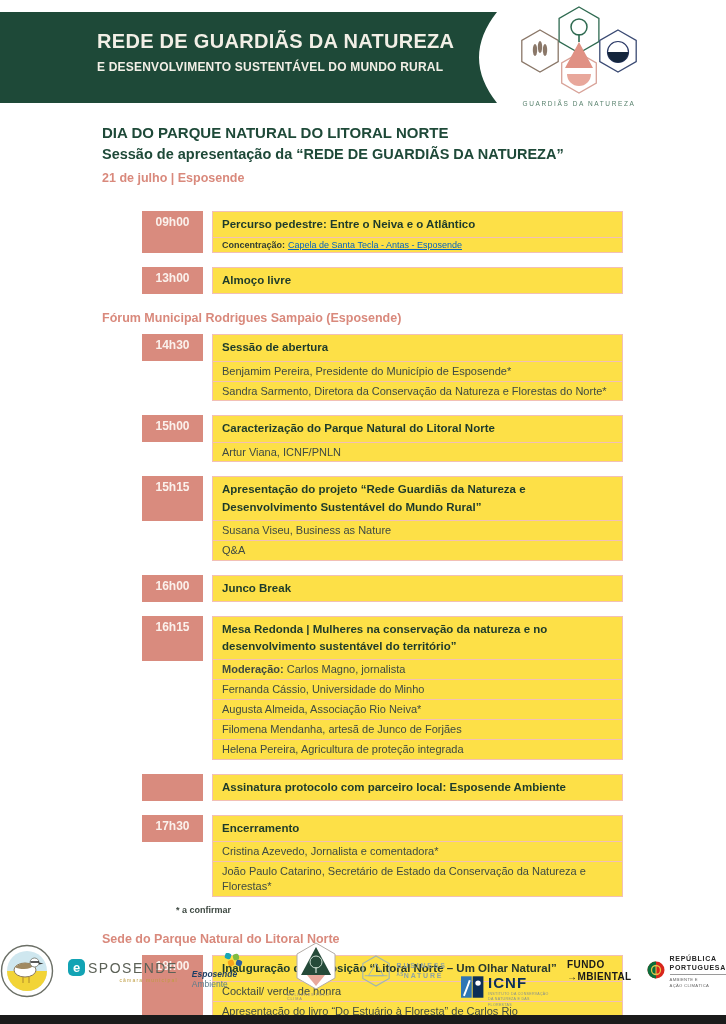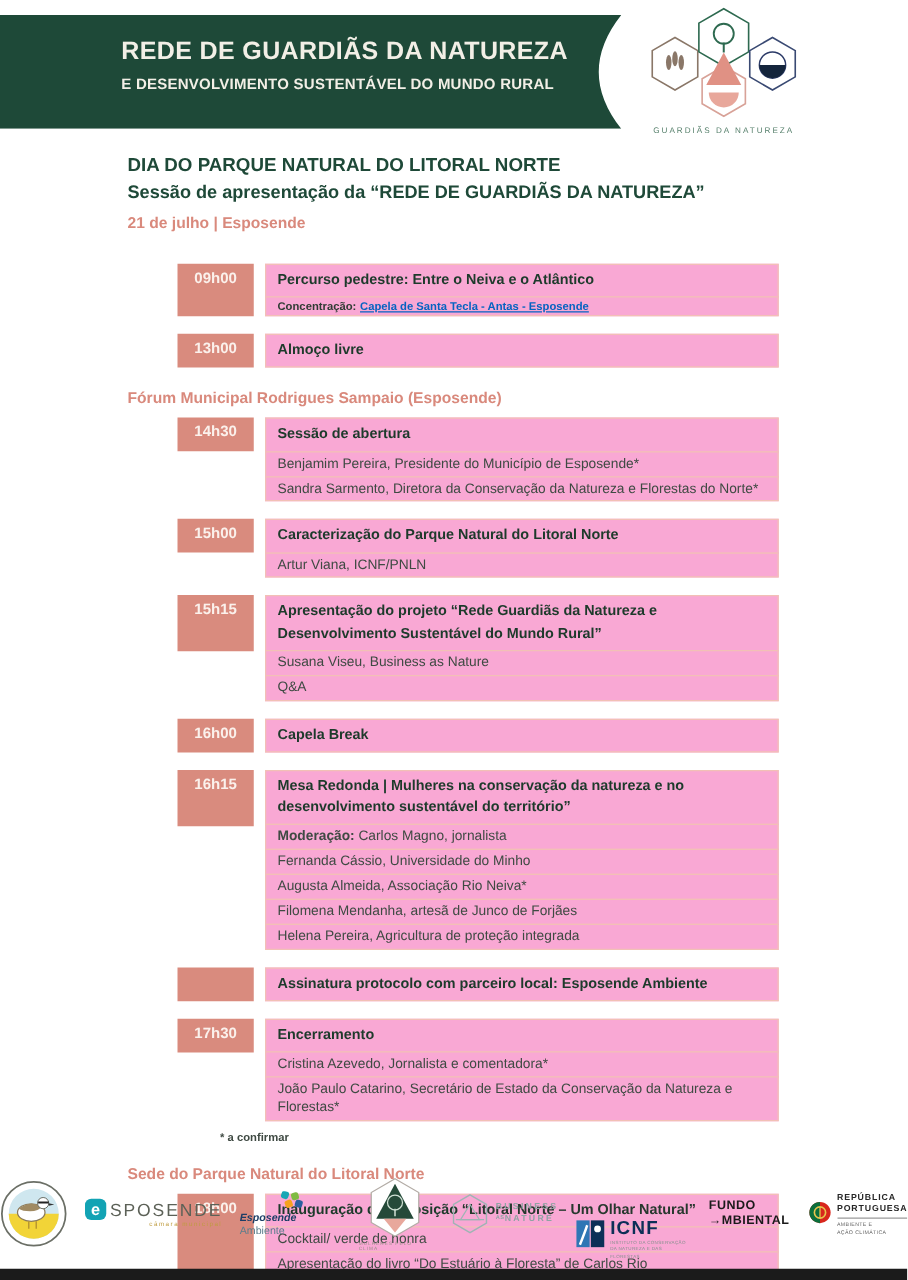--- a/index.html
+++ b/index.html
@@ -28,28 +28,28 @@
   .sec-heading{font-size:12.5px;font-weight:700;color:#d9897c;margin:17px 0 9px 0;}
 
   
   .group{}
   .block{display:flex;gap:9px;align-items:stretch;margin-bottom:14px;}
   .time-col{width:61px;flex:none;display:flex;padding-left:40px;}
   .time-cell{width:100%;background:#d98b7e;color:#fbf1ec;font-weight:700;font-size:12px;
              text-align:center;padding-top:4px;box-sizing:border-box;}
   .time-cell.full{height:auto;}
   .content{flex:1;display:flex;flex-direction:column;min-width:0;}
-  .row{border:1px solid #f2c0b6;background:#f9a8d4;padding:2px 9px;font-size:11px;
+  .row{border:1px solid #f2c0b6;background:#fde047;padding:2px 9px;font-size:11px;
        color:#3f4a43;line-height:1.35;}
   .row + .row{margin-top:-1px;}
   .row.title{font-weight:700;font-size:11.5px;color:#1d3a2b;padding:4px 9px;line-height:1.5;}
   .row.small{font-size:9px;padding:1px 9px;color:#2f3c34;}
   .row .b{font-weight:700;margin-right:3px;}
   .row.title .t-normal{font-weight:600;color:#27382e;}
-  .link{color:#0563c1;text-decoration:underline;font-weight:700;}
+  .link{color:#0563c1;text-decoration:underline;font-weight:400;}
   .footnote{font-size:9px;font-weight:700;color:#3f4a43;margin:-6px 0 0 74px;}
 
   
   .footer{position:absolute;left:0;right:0;bottom:16px;display:flex;justify-content:center;
           align-items:center;gap:14px;}
   .logo{display:flex;flex-direction:column;align-items:center;justify-content:center;}
 
   .esposende .esp-row{display:flex;align-items:center;gap:3px;}
   .esp-e{display:inline-flex;width:17px;height:17px;background:#12a3b4;color:#fff;
          border-radius:5px;align-items:center;justify-content:center;font-weight:700;
@@ -174,21 +174,21 @@
             <div class="row title">Apresentação do projeto “Rede Guardiãs da Natureza e Desenvolvimento Sustentável do Mundo Rural”</div>
             <div class="row body">Susana Viseu, Business as Nature</div>
             <div class="row body">Q&amp;A</div>
           </div>
         </div>
         <div class="block">
           <div class="time-col">
             <div class="time-cell full">16h00</div>
           </div>
           <div class="content">
-            <div class="row title">Capela Break</div>
+            <div class="row title">Junco Break</div>
           </div>
         </div>
         <div class="block">
           <div class="time-col">
             <div class="time-cell titleonly" style="height: 45px;">16h15</div>
           </div>
           <div class="content">
             <div class="row title">Mesa Redonda | Mulheres na conservação da natureza e no desenvolvimento sustentável do território”</div>
             <div class="row body"><span class="b">Moderação:</span><span>Carlos Magno, jornalista</span></div>
             <div class="row body">Fernanda Cássio,  Universidade do Minho</div>

